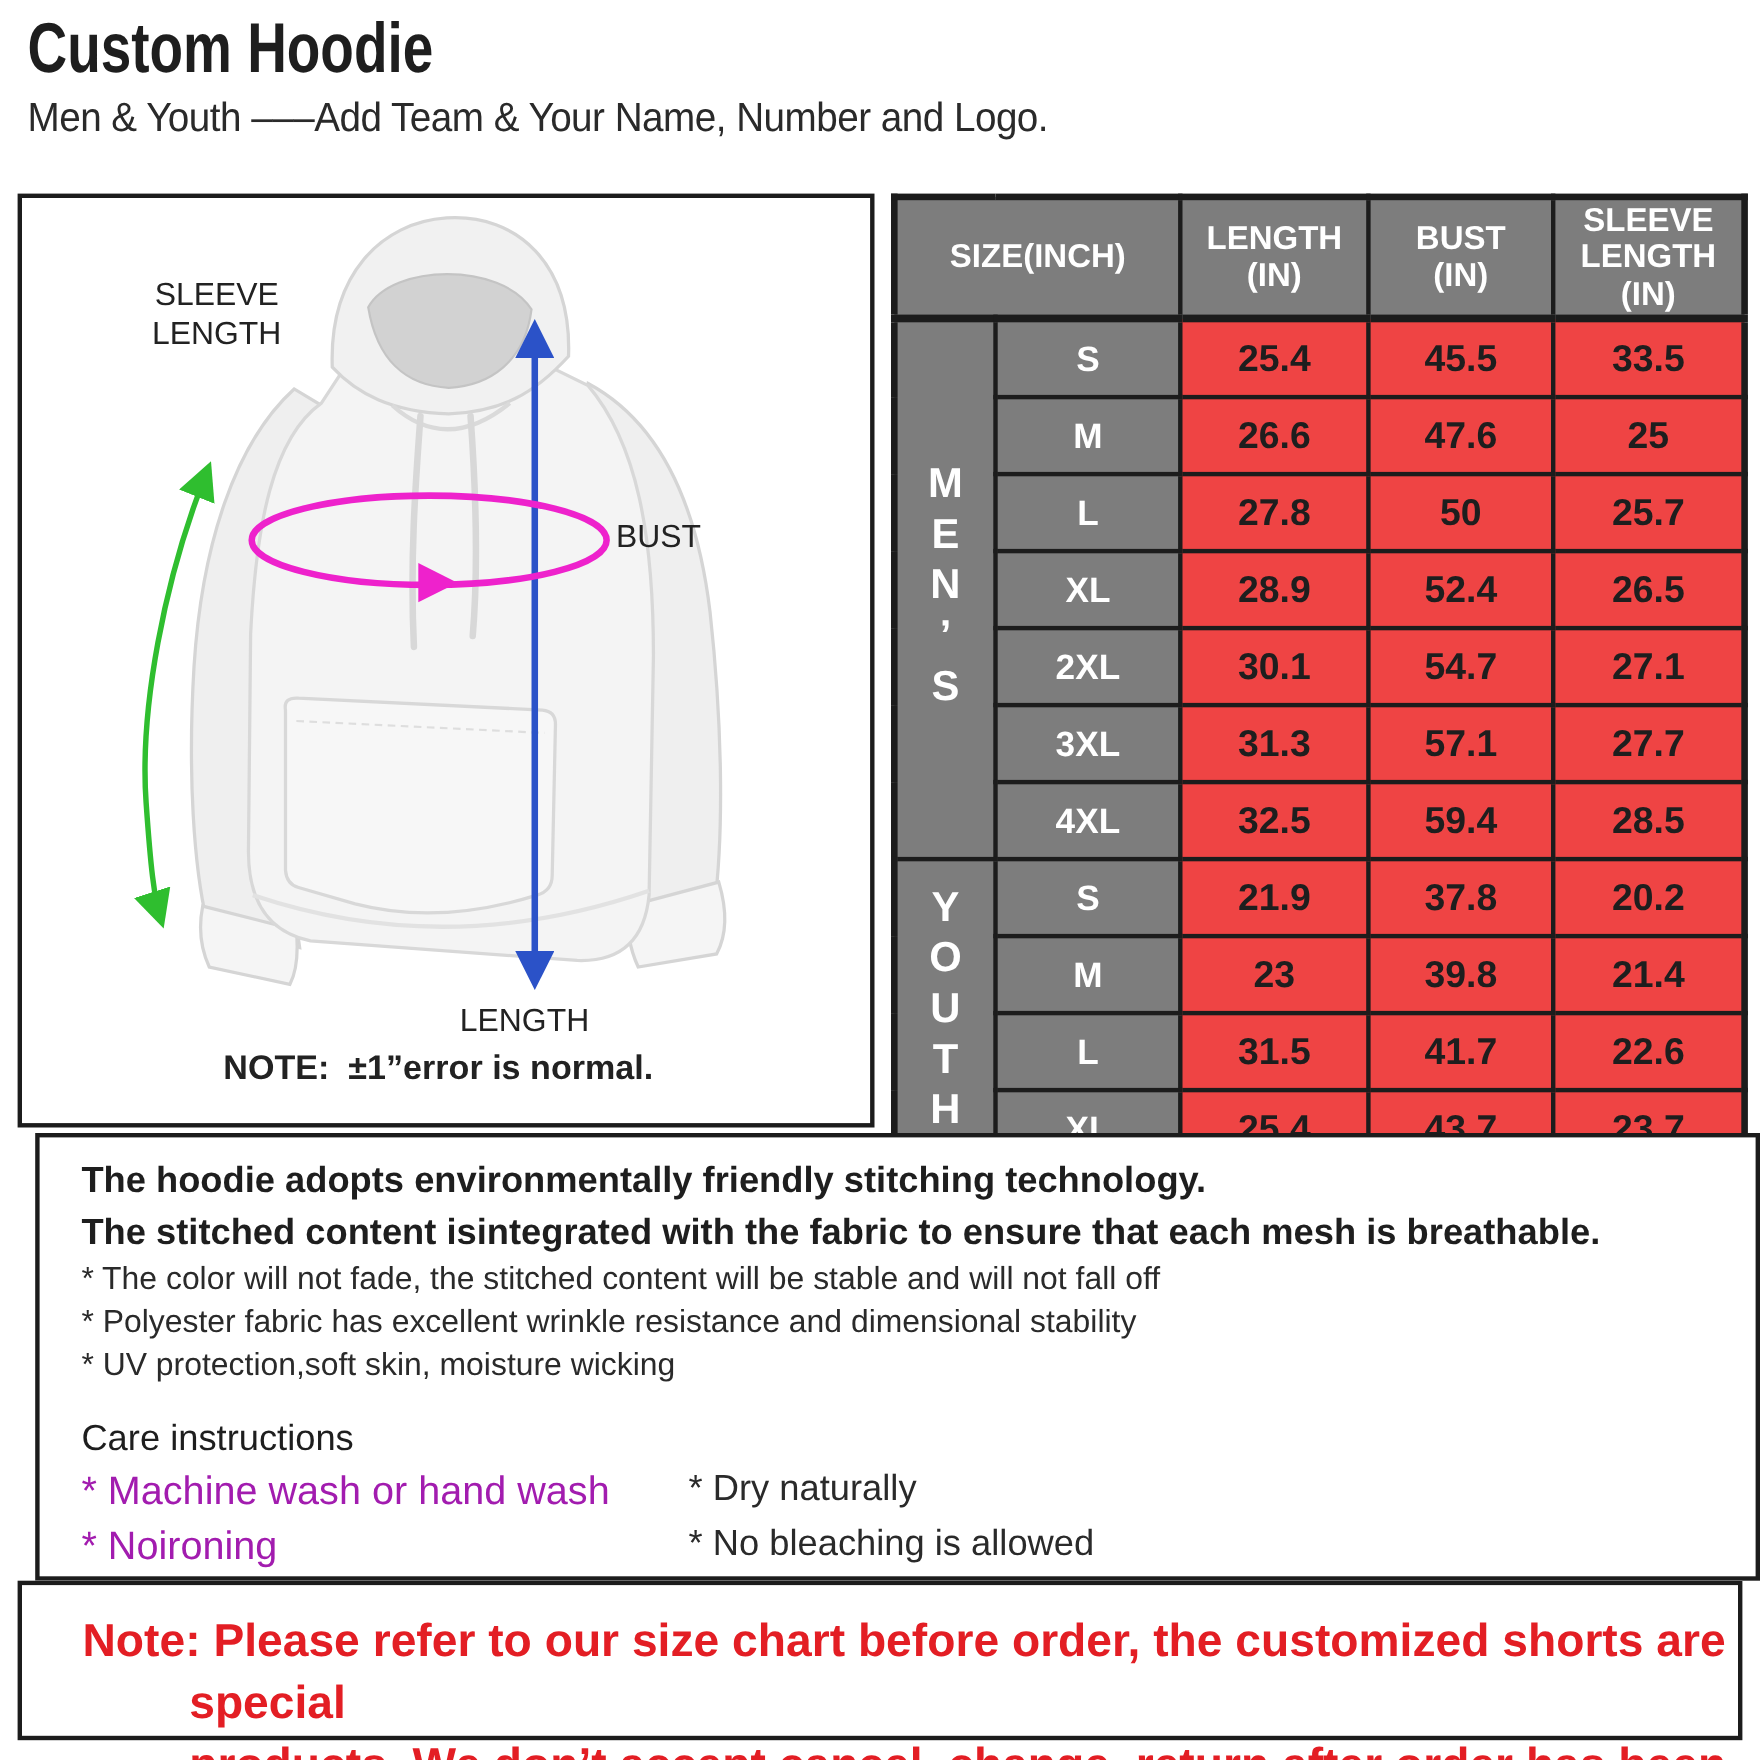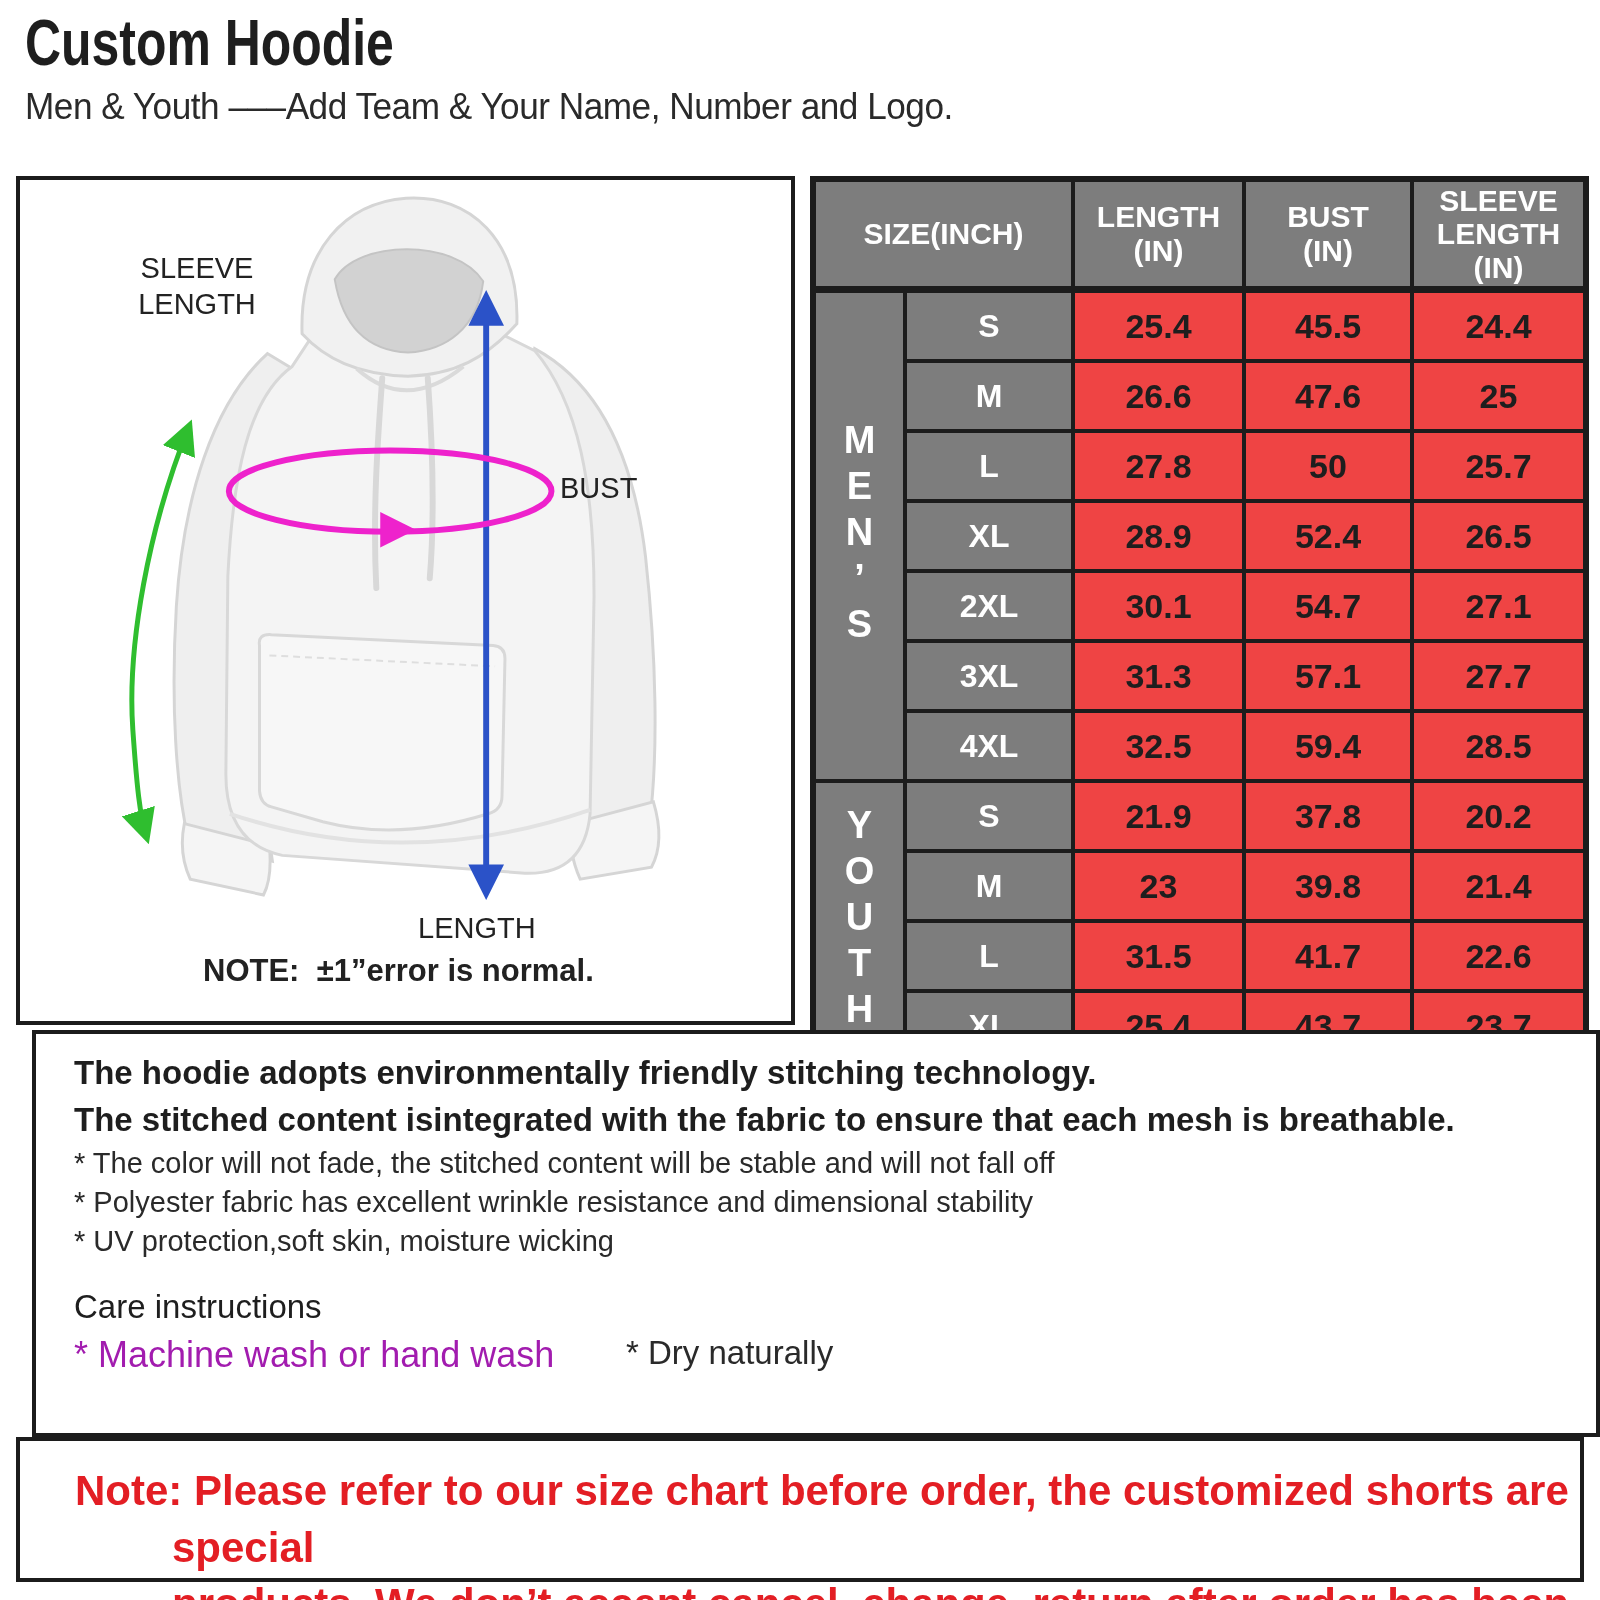--- a/index.html
+++ b/index.html
@@ -117,21 +117,21 @@
 (IN)</th>
   </tr>
 
   <tr>
     <td class="grp" rowspan="7">
       <span class="vert">MEN’S</span>
     </td>
     <td class="size">S</td>
     <td class="val">25.4</td>
     <td class="val">45.5</td>
-    <td class="val">24.4</td>
+    <td class="val">33.5</td>
   </tr>
   <tr>
     <td class="size">M</td>
     <td class="val">26.6</td>
     <td class="val">47.6</td>
     <td class="val">25</td>
   </tr>
   <tr>
     <td class="size">L</td>
     <td class="val">27.8</td>
@@ -198,18 +198,22 @@
   <div class="bold-line">The stitched content isintegrated with the fabric to ensure that each mesh is breathable.</div>
   <div class="bullet">* The color will not fade, the stitched content will be stable and will not fall off</div>
   <div class="bullet">* Polyester fabric has excellent wrinkle resistance and dimensional stability</div>
   <div class="bullet">* UV protection,soft skin, moisture wicking</div>
 
   <div class="care-title">Care instructions</div>
   <div class="care-row">
     <div class="c-left">* Machine wash or hand wash</div>
     <div class="c-right">* Dry naturally</div>
   </div>
+  <div class="care-row">
+    <div class="c-left">* Noironing</div>
+    <div class="c-right">* No bleaching is allowed</div>
+  </div>
 </div>
 
 <div id="footer-note" class="panel">
   <p class="note-text" style="color: rgb(227, 30, 36);">Note: Please refer to our size chart before order, the customized shorts are special
 products. We don’t accept cancel, change, return after order has been placed.</p>
 </div>
 
 </body></html>

